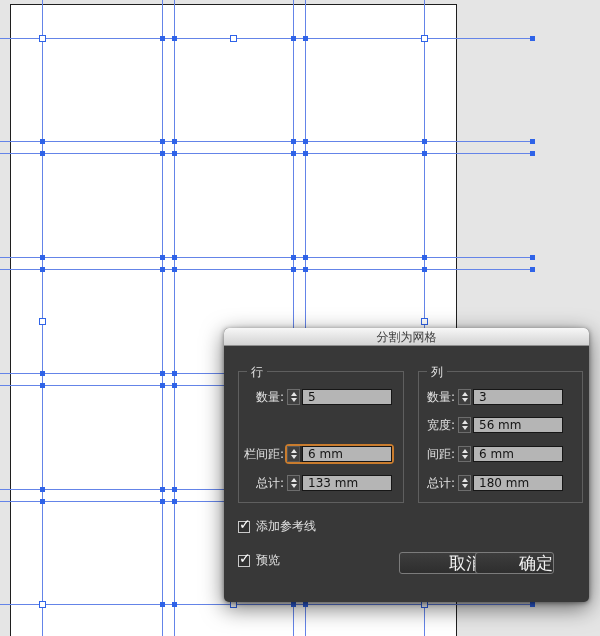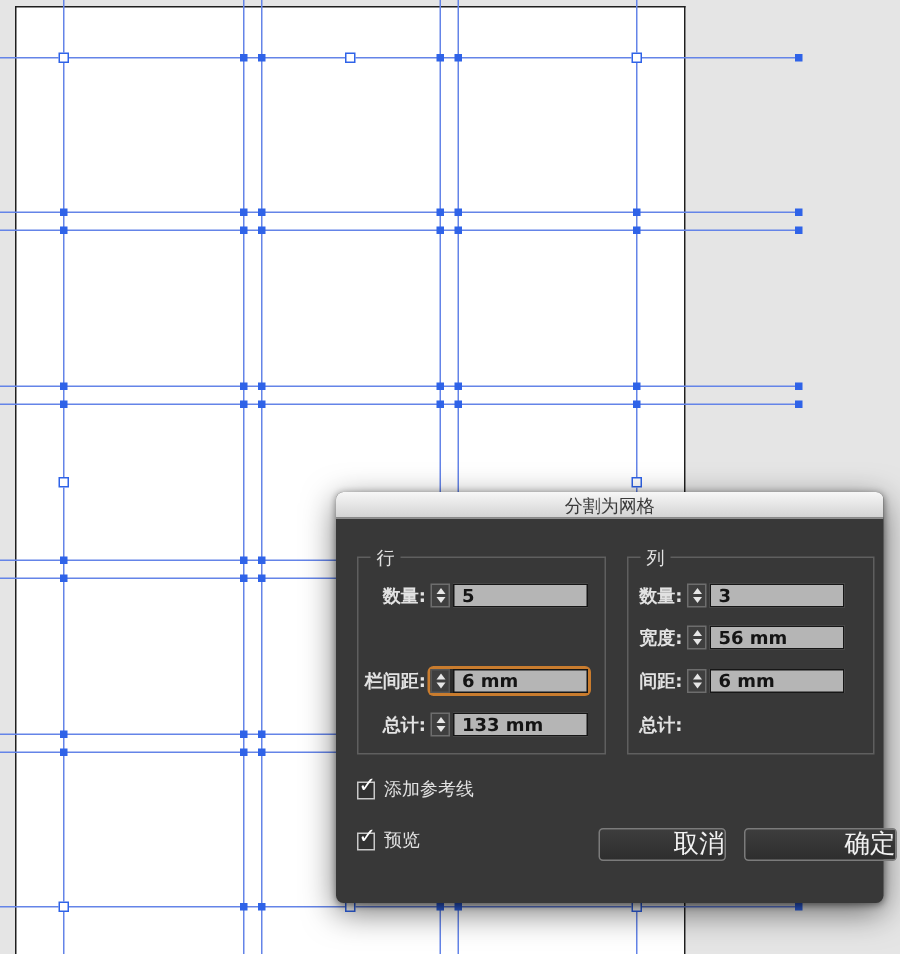--- a/index.html
+++ b/index.html
@@ -24,42 +24,42 @@
     box-shadow:0 6px 22px rgba(0,0,0,.55),0 1px 5px rgba(0,0,0,.45);}
   .titlebar{position:absolute;left:0;top:0;width:100%;height:18px;
     background:linear-gradient(#f7f7f7,#d3d3d3);
     border-radius:5px 5px 0 0;border-bottom:1px solid #8e8e8e;
     text-align:center;font-size:12px;line-height:18px;color:#3a3a3a;font-weight:500;}
   .group{position:absolute;top:43px;height:132px;border:1px solid #5f5f5f;}
   .group-rows{left:14px;width:166px;}
   .group-cols{left:194px;width:165px;}
   .group-label{position:absolute;left:8px;top:-8px;background:#383838;padding:0 4px;
     font-size:12px;color:#e2e2e2;}
-  .field-row{position:absolute;display:flex;align-items:center;height:16px;font-weight:bold;}
+  .field-row{position:absolute;display:flex;align-items:center;height:16px;}
   .flabel{width:49px;text-align:right;font-size:12px;color:#e2e2e2;margin-right:3px;white-space:nowrap;}
   .controls{display:flex;align-items:center;background:transparent;}
   .controls.focused{box-shadow:0 0 0 2px var(--focus);border-radius:2px;background:#2b2b2b;}
   .stepper{width:13px;height:16px;background:#3f3f3f;border:1px solid #6d6d6d;
     display:flex;flex-direction:column;align-items:center;justify-content:center;gap:2px;}
   .controls.focused .stepper{border-color:#555;}
   .tri-up{width:0;height:0;border-left:3px solid transparent;border-right:3px solid transparent;
     border-bottom:4px solid #e6e6e6;}
   .tri-dn{width:0;height:0;border-left:3px solid transparent;border-right:3px solid transparent;
     border-top:4px solid #e6e6e6;}
   .input{width:90px;height:16px;margin-left:2px;background:#b5b5b5;border:1px solid #161616;
     color:#141414;font-size:12px;line-height:14px;padding-left:5px;overflow:hidden;white-space:nowrap;}
   .checkbox-row{position:absolute;display:flex;align-items:center;}
   .checkbox{position:relative;width:12px;height:12px;border:1px solid #c9c9c9;background:#313131;}
   .checkmark{position:absolute;left:0px;top:-5px;color:#ffffff;font-size:14px;line-height:14px;}
   .cblabel{margin-left:6px;font-size:12px;color:#e2e2e2;}
   .btn{position:absolute;height:22px;background:linear-gradient(#3d3d3d,#2e2e2e);
     border:1px solid #7b7b7b;border-radius:3px;color:#f2f2f2;font-size:17px;
     text-align:right;line-height:20px;cursor:default;}
   .btn-cancel{left:175px;top:224px;width:85px;}
-  .btn-ok{left:272px;top:224px;width:102px;}
+  .btn-ok{left:251px;top:224px;width:79px;}
 </style>
 </head>
 <body>
 
 <div class="screen">
   <div class="artboard"></div>
   <div id="guides-layer">
       <div class="vguide" style="left: 42px;"></div>
       <div class="vguide" style="left: 162px;"></div>
       <div class="vguide" style="left: 174px;"></div>
@@ -223,20 +223,27 @@
       <span class="controls">
           <span class="stepper">
             <i class="tri-up"></i>
             <i class="tri-dn"></i>
           </span>
           <span class="input">6 mm</span>
         </span>
     </div>
     <div class="field-row" style="left:182px;top:147px;">
       <span class="flabel">总计:</span>
+      <span class="controls">
+          <span class="stepper">
+            <i class="tri-up"></i>
+            <i class="tri-dn"></i>
+          </span>
+          <span class="input">180 mm</span>
+        </span>
     </div>
 
     <div class="checkbox-row" style="left:14px;top:190px;">
       <span class="checkbox">
           <span class="checkmark">✓</span>
         </span>
       <span class="cblabel">添加参考线</span>
     </div>
     <div class="checkbox-row" style="left:14px;top:224px;">
       <span class="checkbox">

